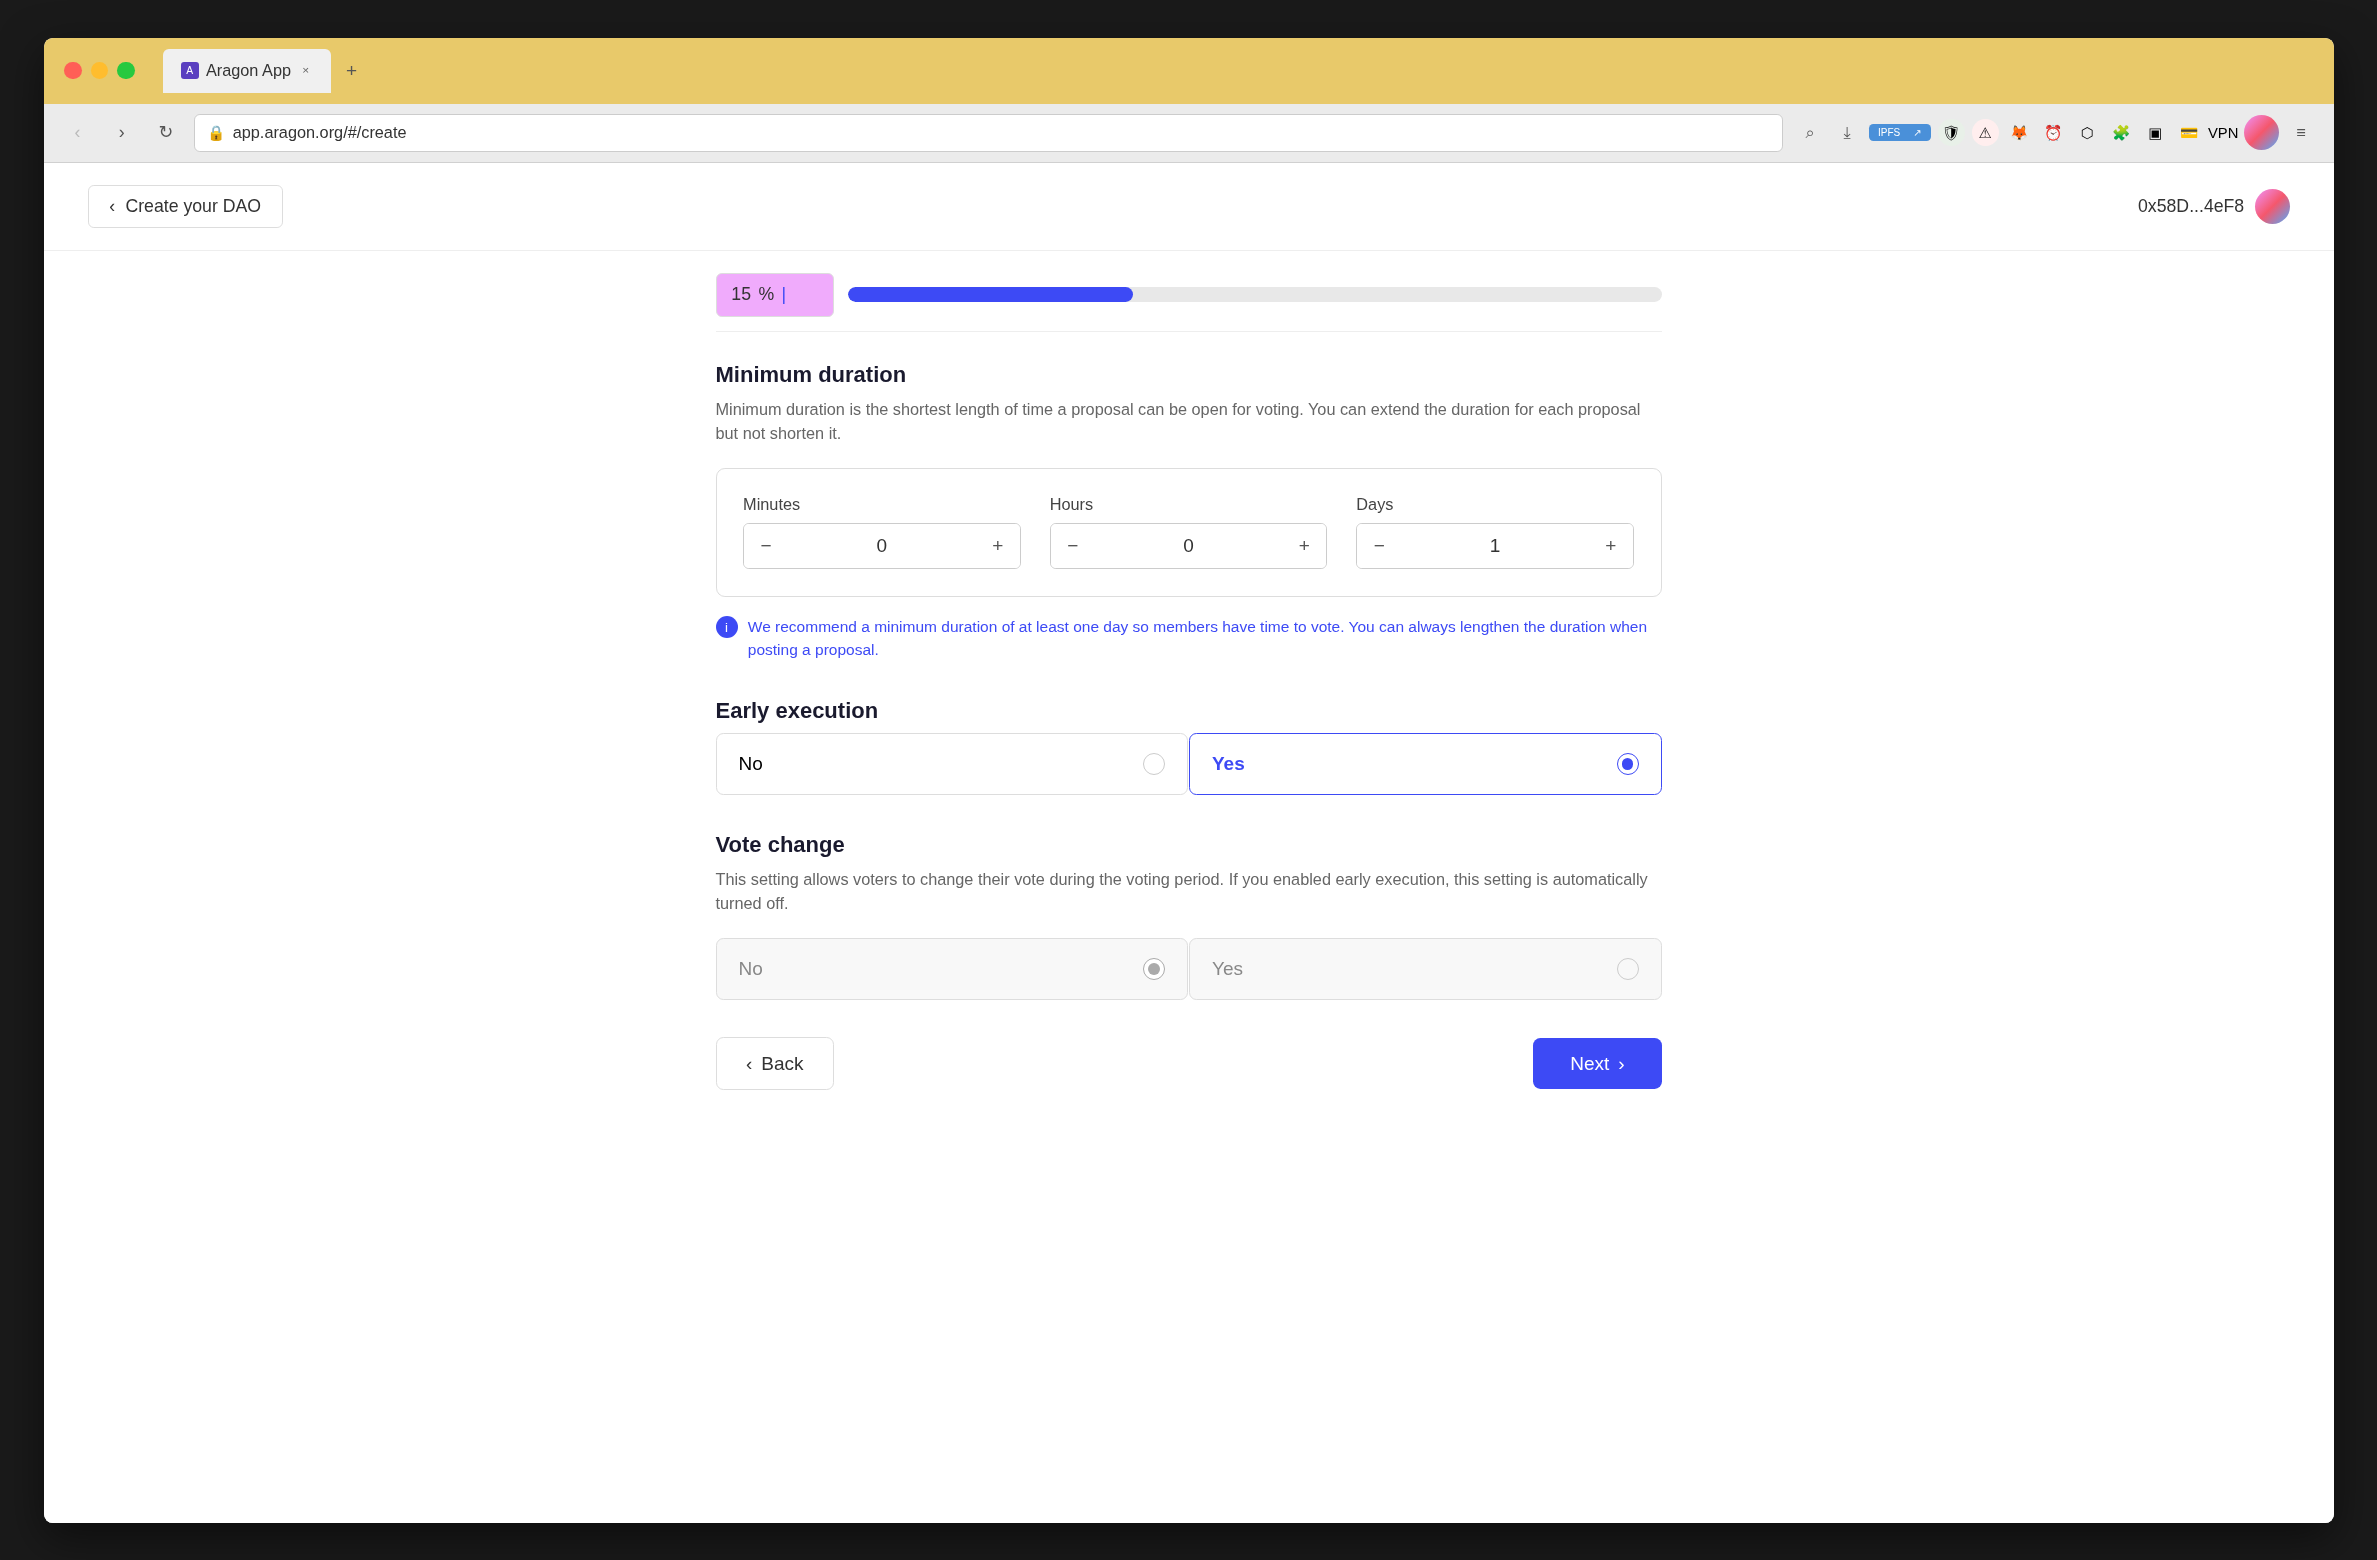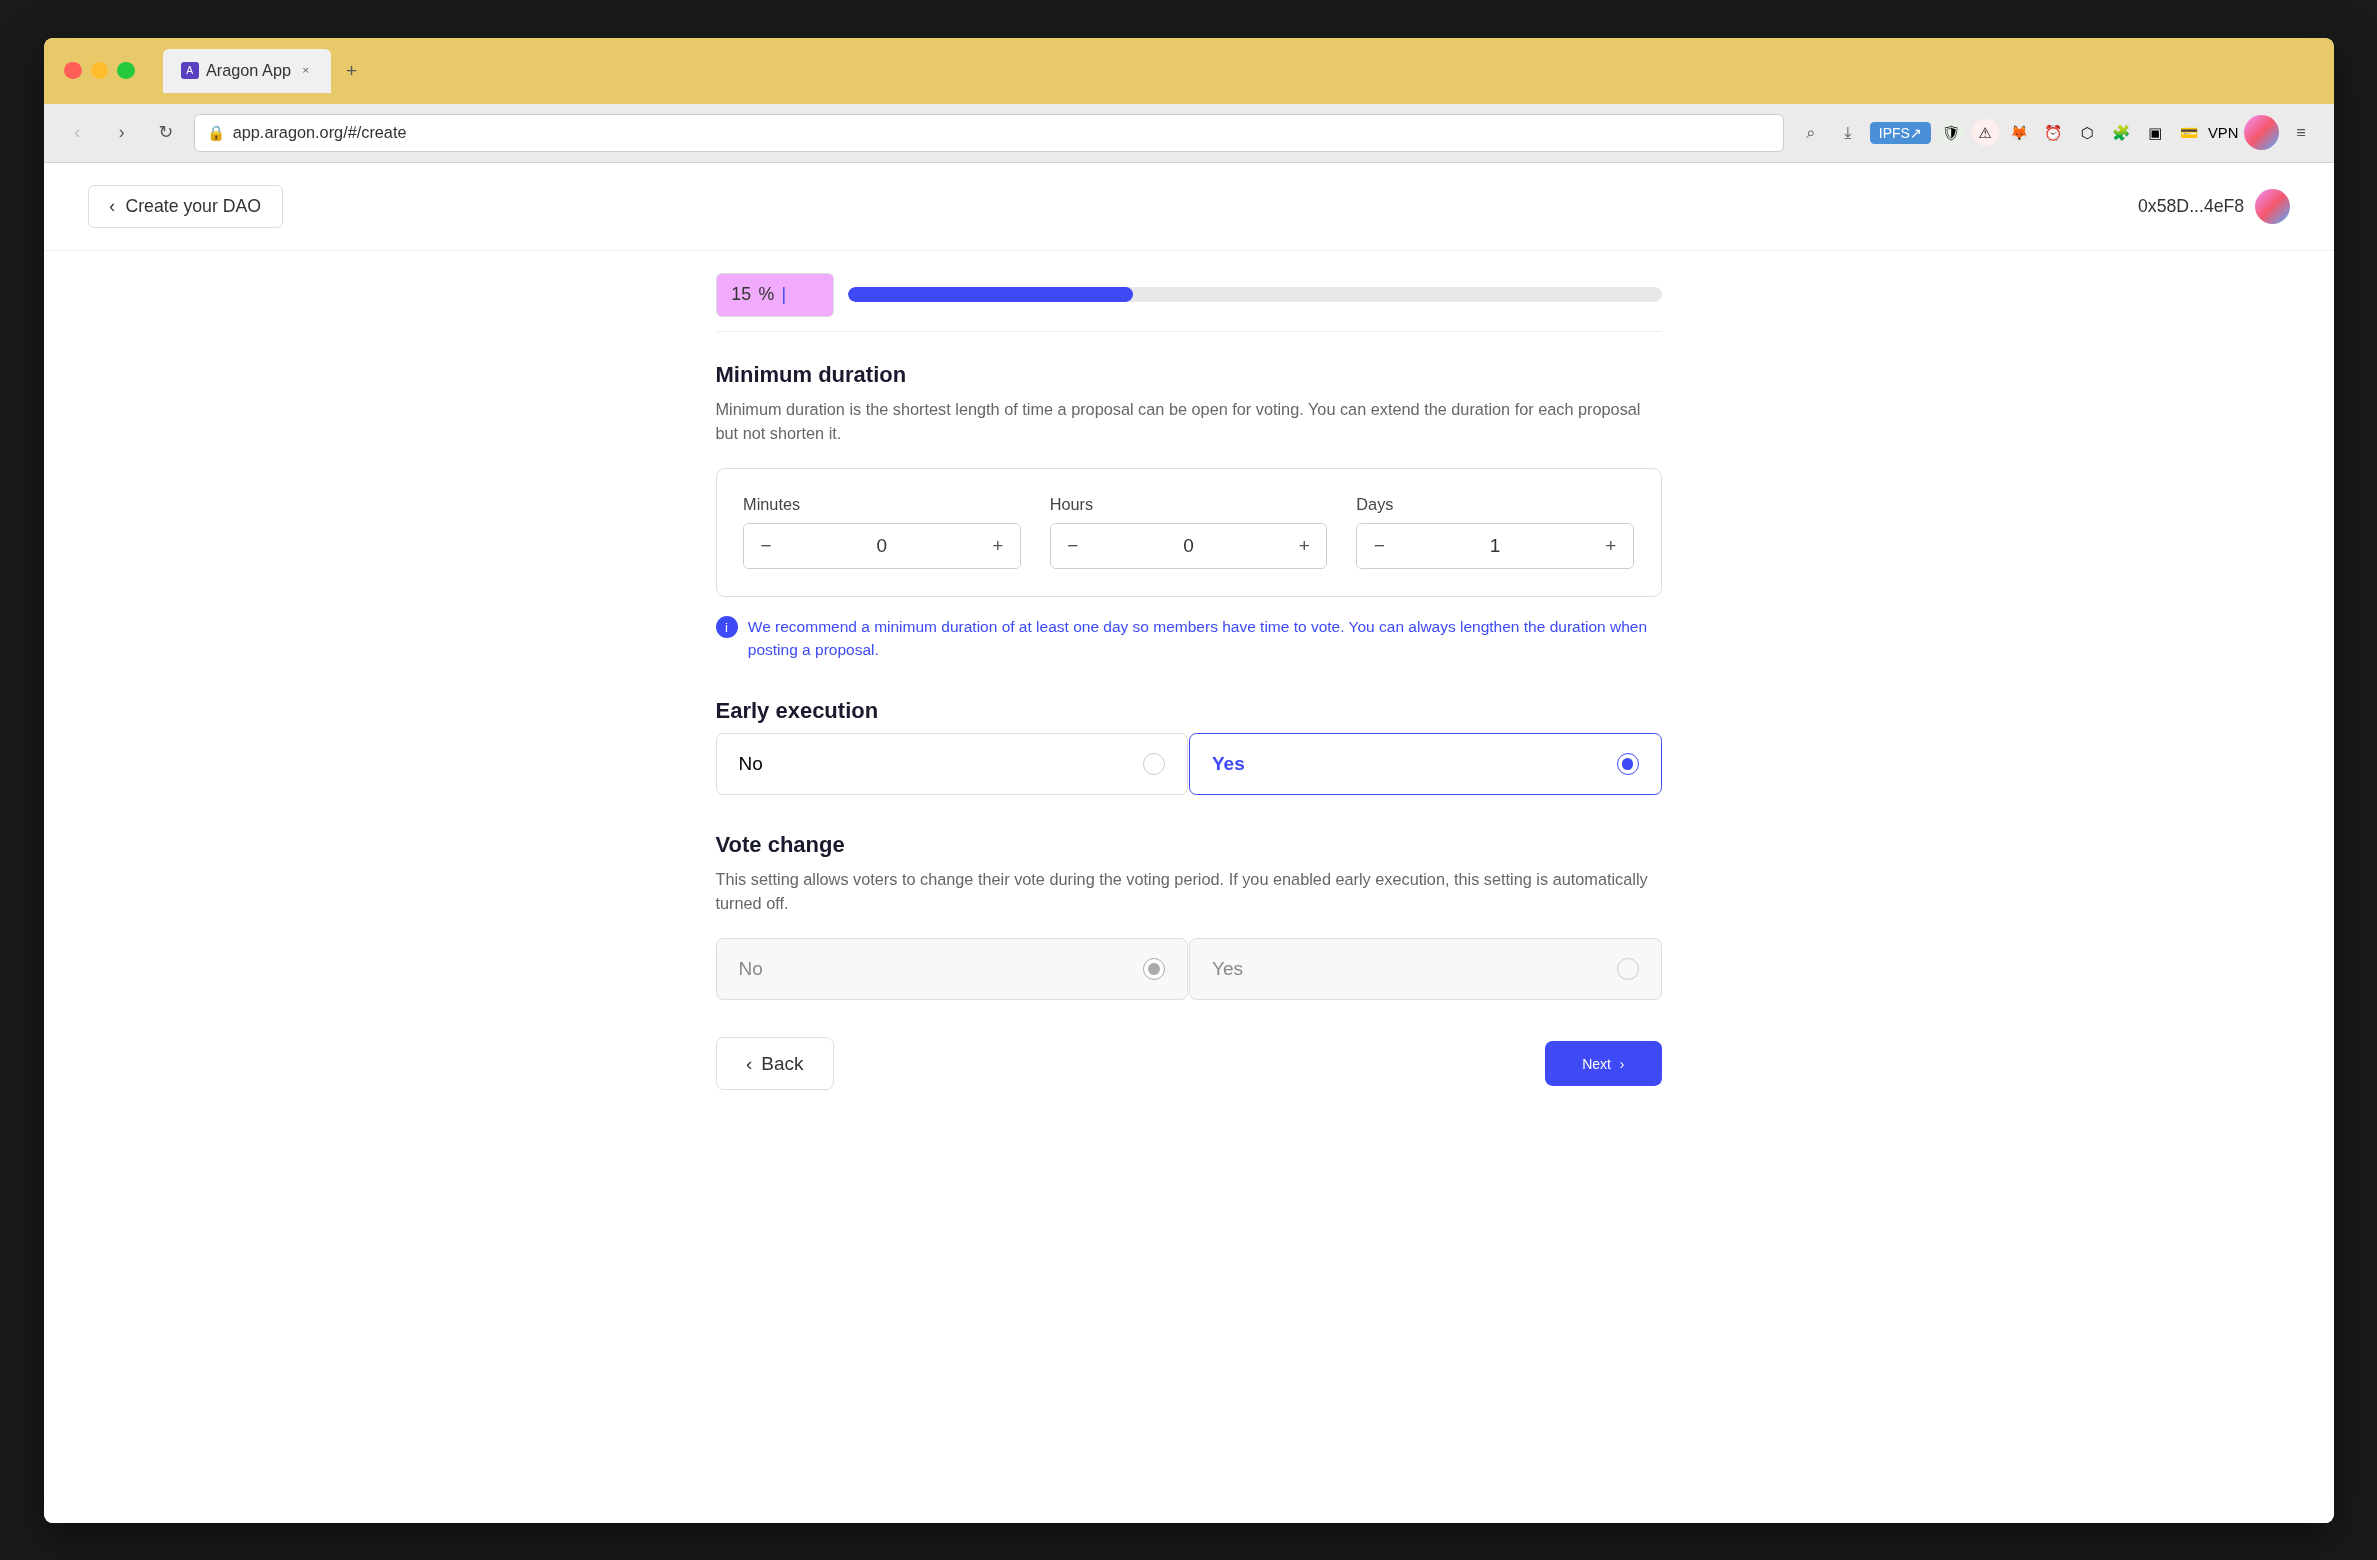--- a/index.html
+++ b/index.html
@@ -160,26 +160,26 @@
       align-items: center;
       justify-content: center;
       font-size: 16.3px;
       color: #555;
       cursor: pointer;
     }
 
     .ipfs-badge {
       background: #4a90d9;
       color: white;
-      font-size: 14px;
+      font-size: 10px;
       padding: 3px 8.9px;
       border-radius: 4.4px;
       display: flex;
       align-items: center;
-      gap: 0;
+      gap: 13px;
     }
 
     .ext-icon {
       width: 26.6px;
       height: 26.6px;
       border-radius: 50%;
       display: flex;
       align-items: center;
       justify-content: center;
       font-size: 14.8px;
@@ -475,21 +475,21 @@
     }
 
     .next-btn {
       display: flex;
       align-items: flex-start;
       gap: 8.9px;
       padding: 14.8px 37px;
       border: none;
       border-radius: 7.4px;
       background: #3d4af5;
-      font-size: 14px;
+      font-size: 19px;
       color: white;
       cursor: pointer;
       font-weight: 500;
     }
   </style>
 </head>
 <body>
 
 <div class="browser-window">
 

